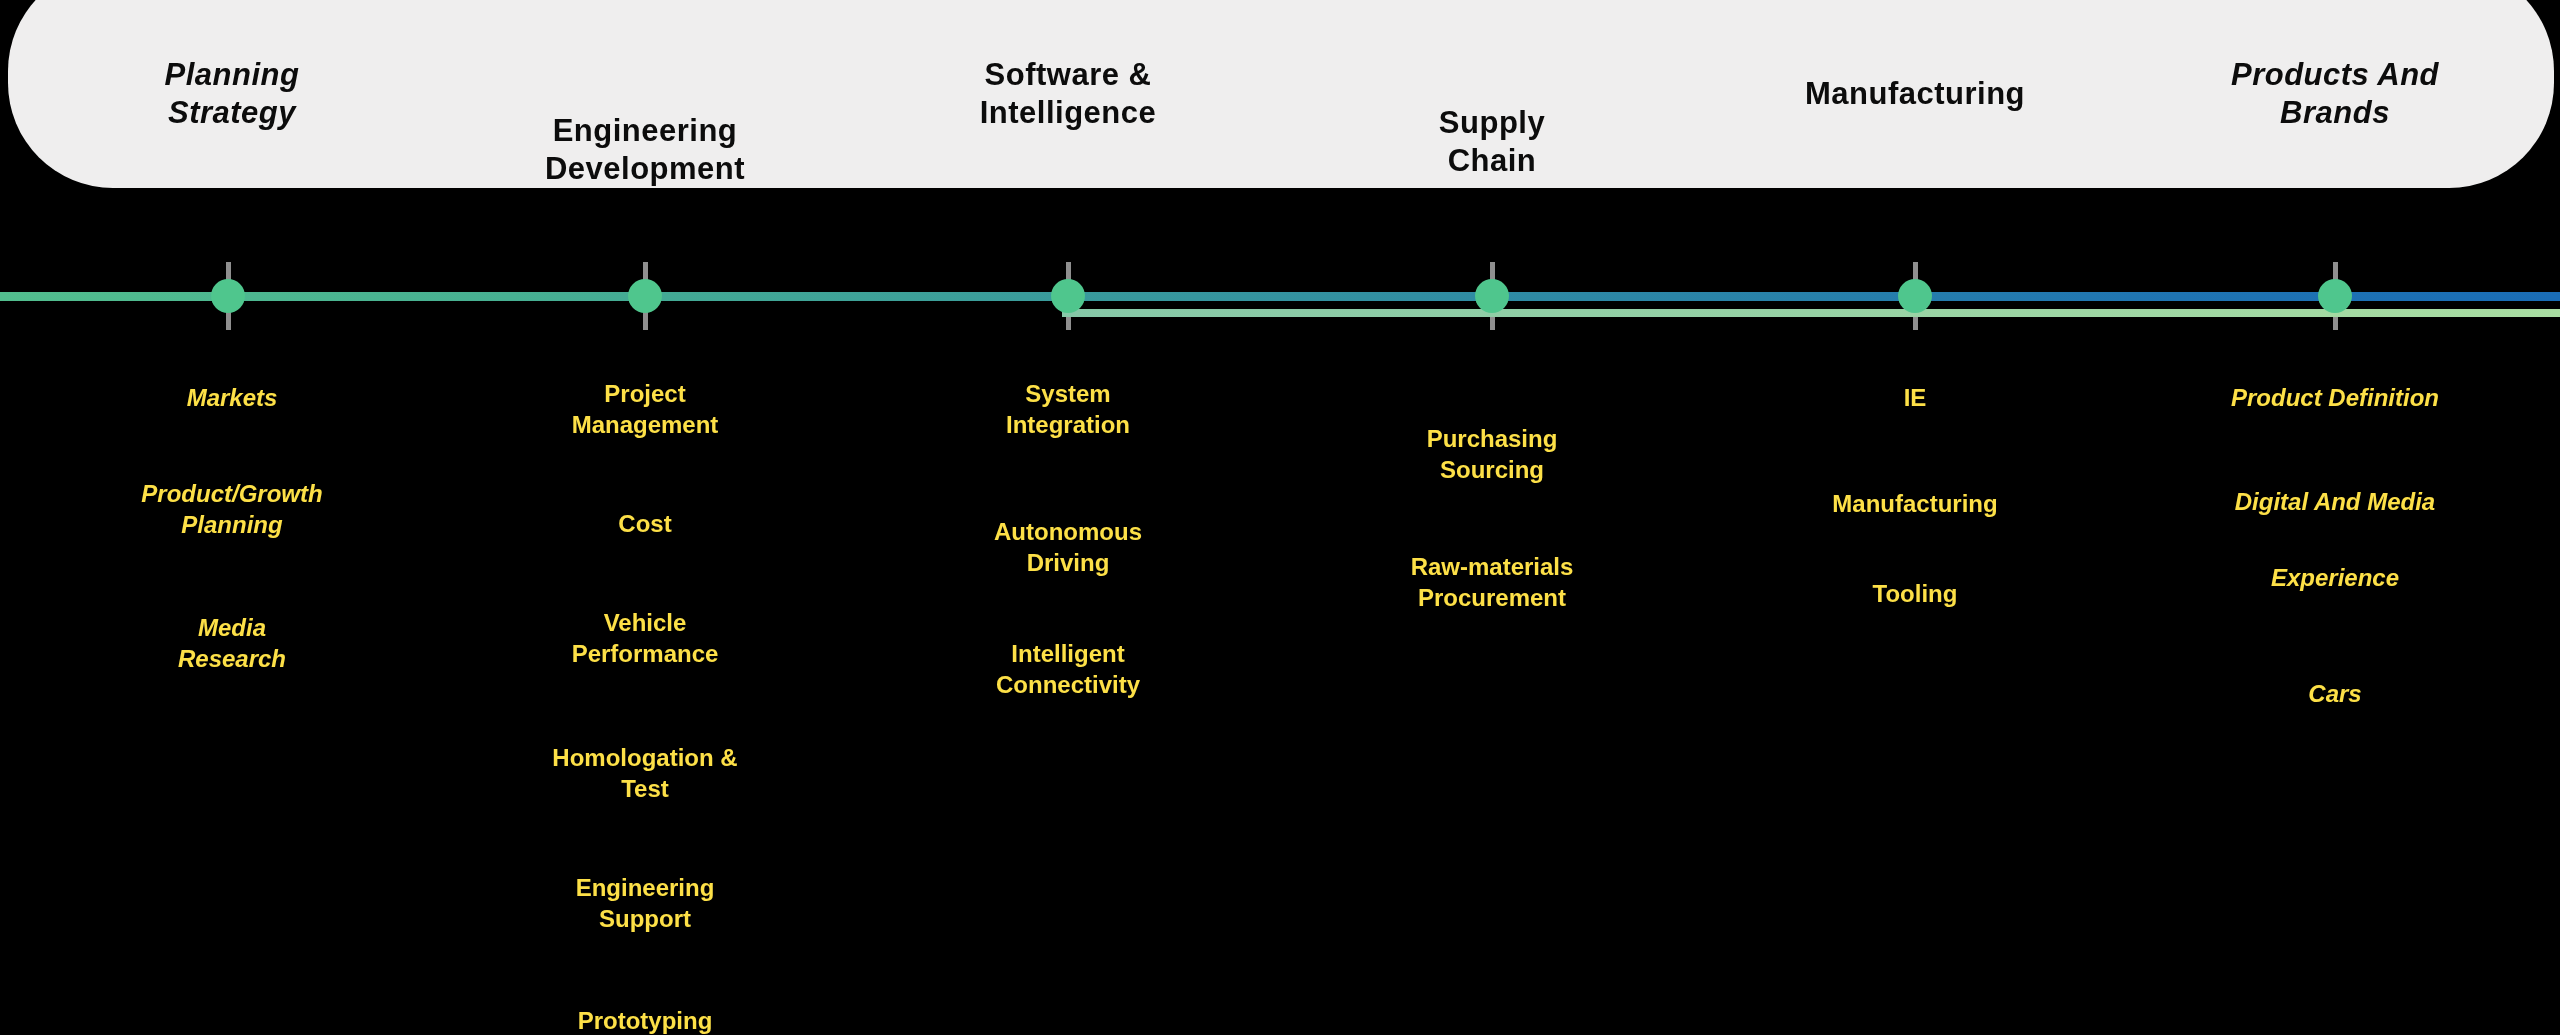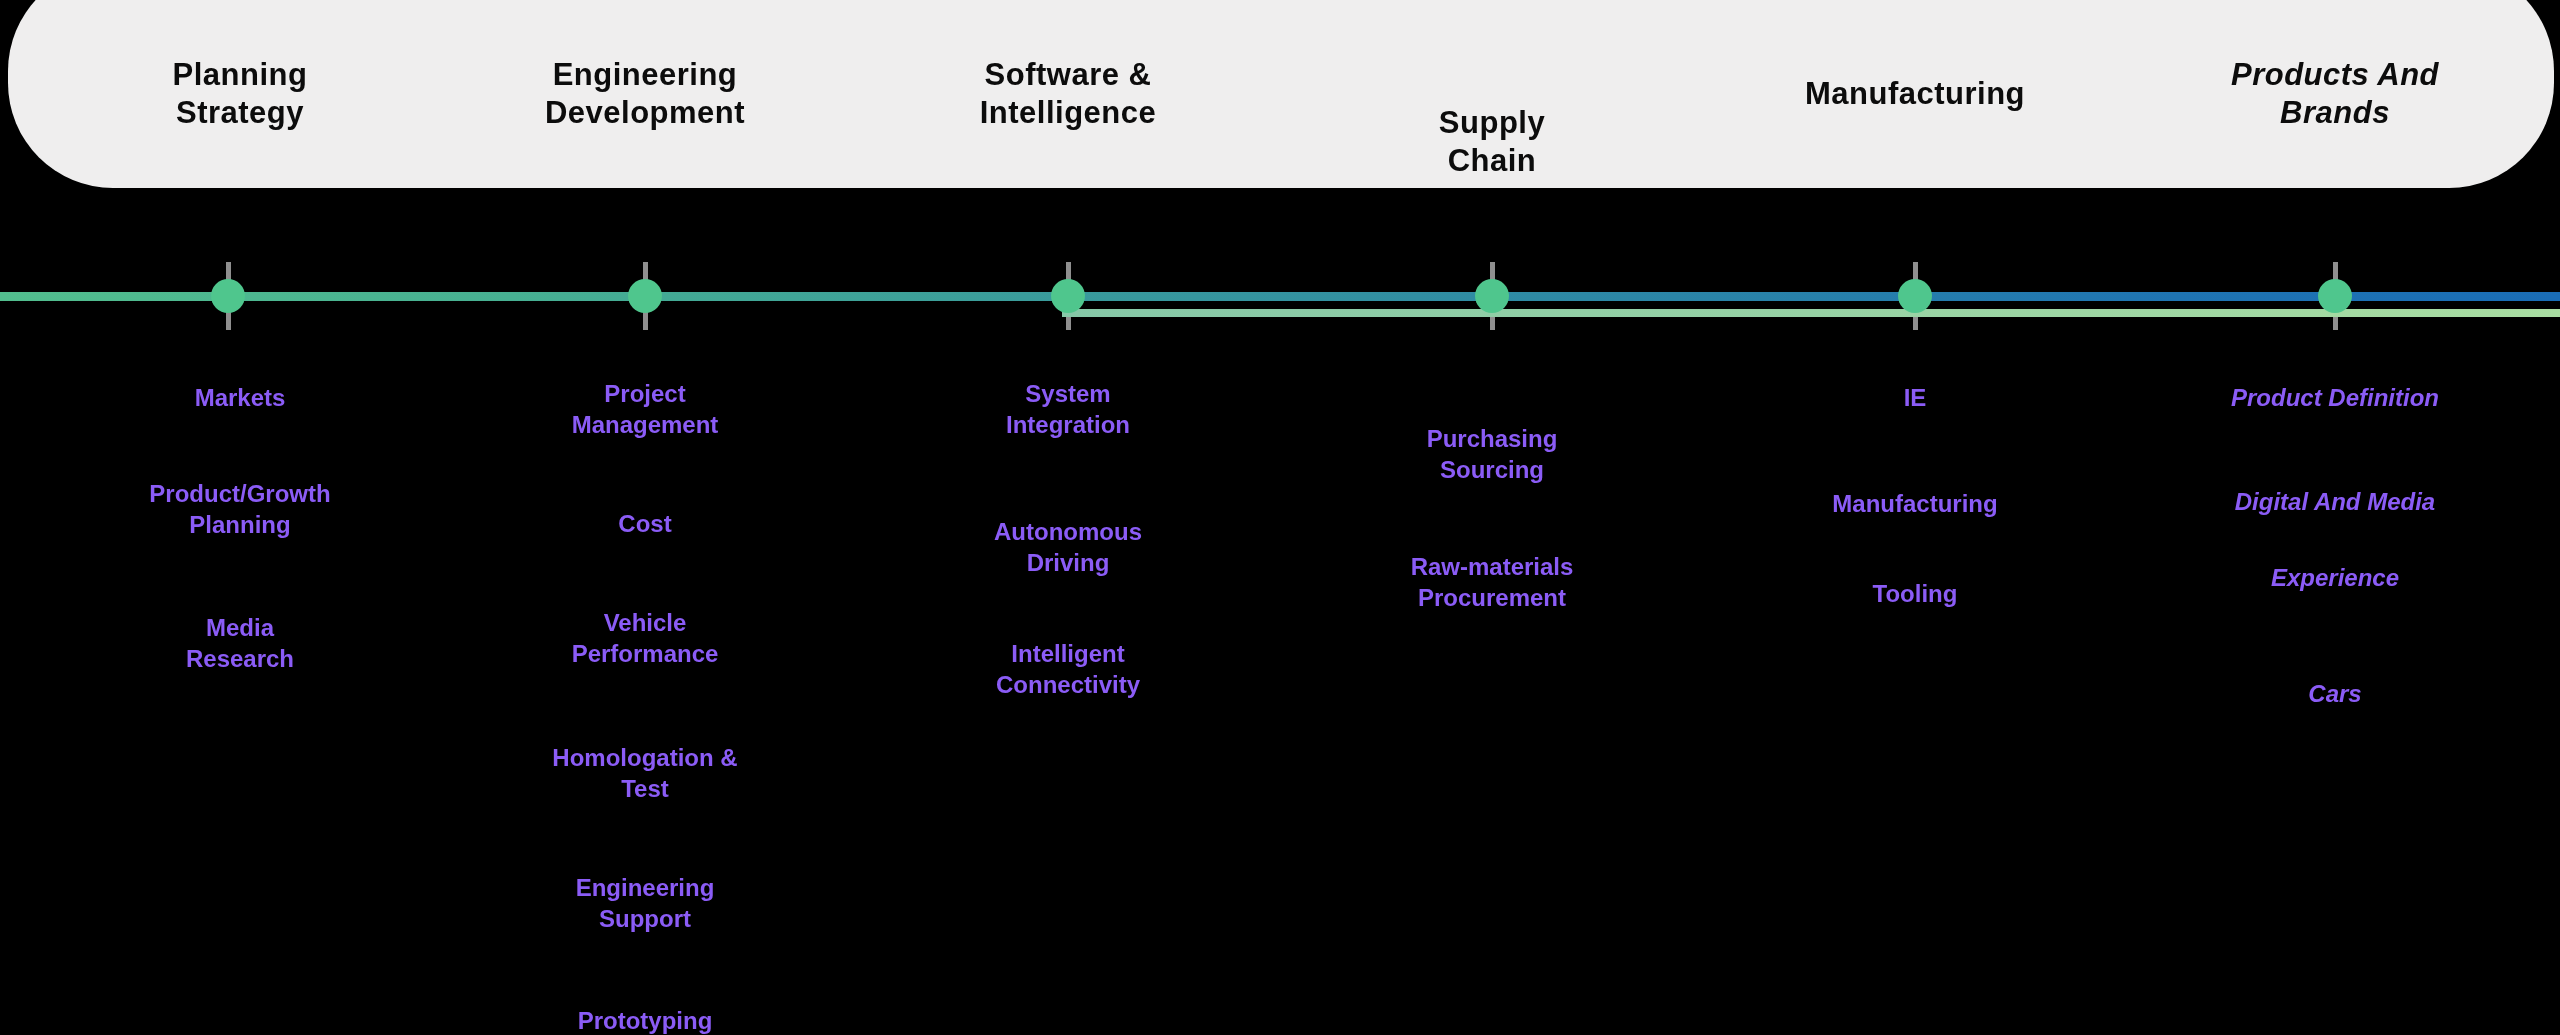--- a/index.html
+++ b/index.html
@@ -67,28 +67,28 @@
   }
 
   
   .item {
     position: absolute;
     width: 440px;
     text-align: center;
     white-space: pre-line;
     font-size: 24px;
     font-weight: 600;
-    color: #8b5cf6;
+    color: #fde047;
     line-height: 31px;
     z-index: 1;
   }
 
   
-  .cx0 { left: 20px; }
-  .cx1 { left: 425px; }
+  .cx0 { left: 12px; font-style: italic; }
+  .cx1 { left: 425px; align-items: flex-end; }
   .cx2 { left: 848px; }
   .cx3 { left: 1272px; margin-top: 48px; }
   .cx4 { left: 1695px; align-items: center; }
   .cx5 { left: 2115px; font-style: italic; }
 </style>
 </head>
 <body>
 
 <div class="banner"></div>
 

